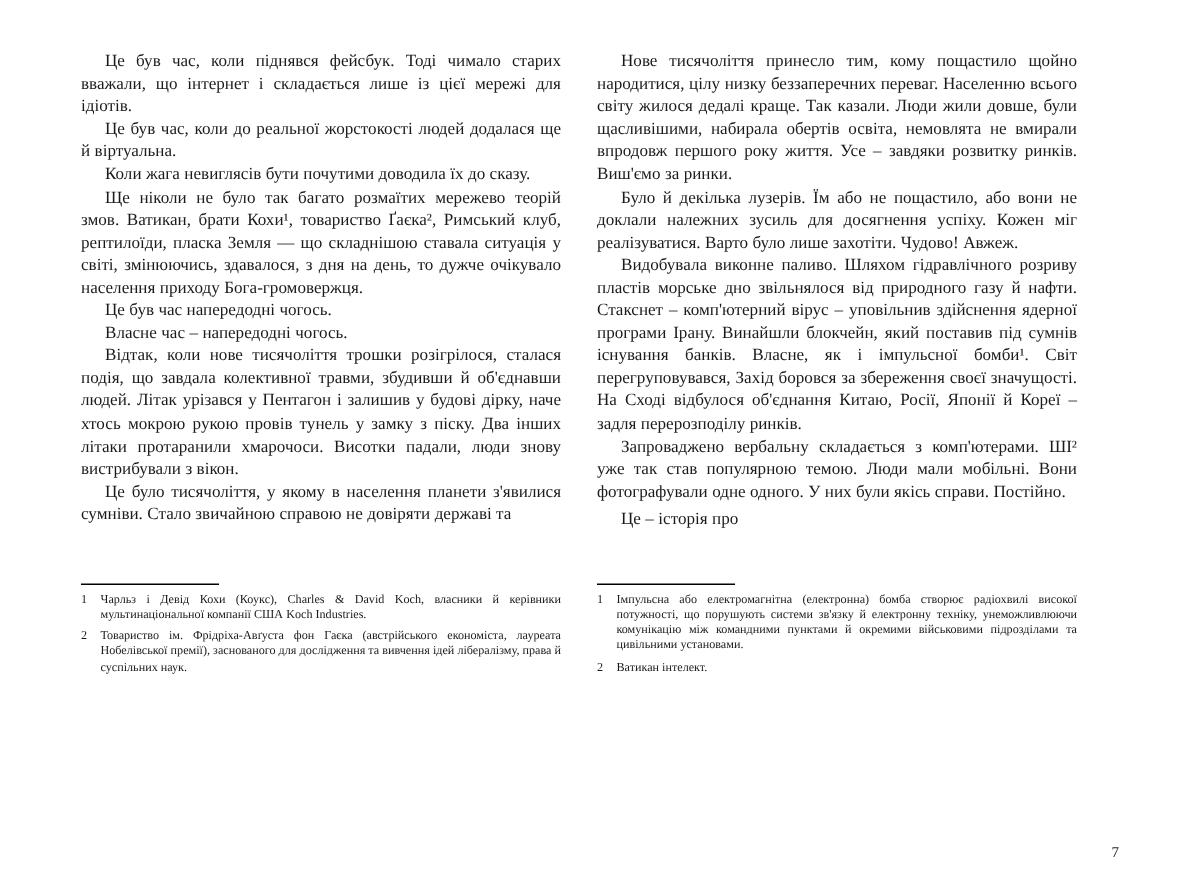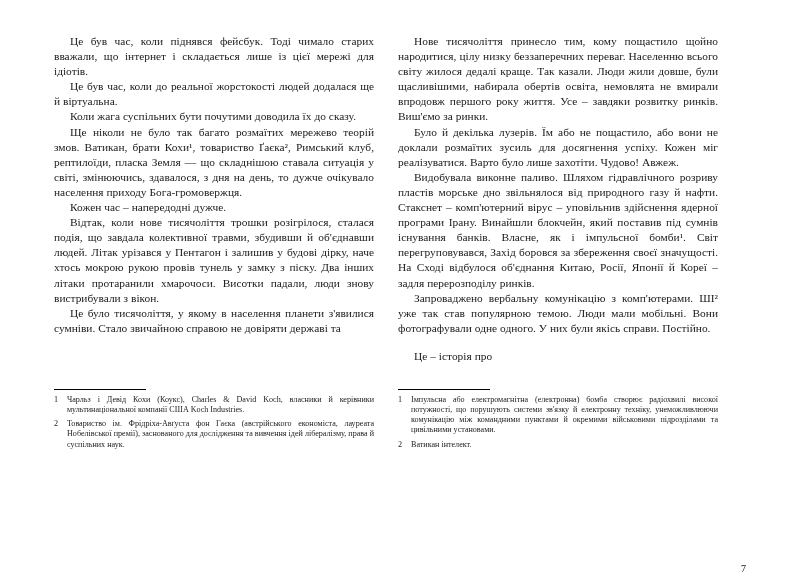--- a/index.html
+++ b/index.html
@@ -77,46 +77,47 @@
 </head>
 <body>
 
 <div class="page">
   <div class="columns">
 
     <div class="col col-left">
       <div class="body-text">
         <p>Це був час, коли піднявся фейсбук. Тоді чимало старих вважали, що інтернет і складається лише із цієї мережі для ідіотів.</p>
         <p>Це був час, коли до реальної жорстокості людей додалася ще й віртуальна.</p>
-        <p>Коли жага суспільних бути почутими доводила їх до сказу.</p>
+        <p>Коли жага невиглясів бути почутими доводила їх до сказу.</p>
         <p>Ще ніколи не було так багато розмаїтих мережево теорій змов. Ватикан, брати Кохи¹, товариство Ґаєка², Римський клуб, рептилоїди, пласка Земля — що складнішою ставала ситуація у світі, змінюючись, здавалося, з дня на день, то дужче очікувало населення приходу Бога-громовержця.</p>
-        <p>Кожен час – напередодні дужче.</p>
+        <p>Це був час напередодні чогось.</p>
+        <p>Власне час – напередодні чогось.</p>
         <p>Відтак, коли нове тисячоліття трошки розігрілося, сталася подія, що завдала колективної травми, збудивши й об'єднавши людей. Літак урізався у Пентагон і залишив у будові дірку, наче хтось мокрою рукою провів тунель у замку з піску. Два інших літаки протаранили хмарочоси. Висотки падали, люди знову вистрибували з вікон.</p>
         <p>Це було тисячоліття, у якому в населення планети з'явилися сумніви. Стало звичайною справою не довіряти державі та</p>
       </div>
       <div class="footnotes">
         <div class="fn-rule"></div>
         <div class="fn">
           <div class="fn-num">1</div>
           <div class="fn-text">Чарльз і Девід Кохи (Коукс), Charles &amp; David Koch, власники й керівники мультинаціональної компанії США Koch Industries.</div>
         </div>
         <div class="fn">
           <div class="fn-num">2</div>
           <div class="fn-text">Товариство ім. Фрідріха-Авґуста фон Гаєка (австрійського економіста, лауреата Нобелівської премії), заснованого для дослідження та вивчення ідей лібералізму, права й суспільних наук.</div>
         </div>
       </div>
     </div>
 
     <div class="col col-right">
       <div class="body-text">
         <p>Нове тисячоліття принесло тим, кому пощастило щойно народитися, цілу низку беззаперечних переваг. Населенню всього світу жилося дедалі краще. Так казали. Люди жили довше, були щасливішими, набирала обертів освіта, немовлята не вмирали впродовж першого року життя. Усе – завдяки розвитку ринків. Виш'ємо за ринки.</p>
-        <p>Було й декілька лузерів. Їм або не пощастило, або вони не доклали розмаїтих зусиль для досягнення успіху. Кожен міг реалізуватися. Варто було лише захотіти. Чудово! Авжеж.</p>
+        <p>Було й декілька лузерів. Їм або не пощастило, або вони не доклали належних зусиль для досягнення успіху. Кожен міг реалізуватися. Варто було лише захотіти. Чудово! Авжеж.</p>
         <p>Видобувала виконне паливо. Шляхом гідравлічного розриву пластів морське дно звільнялося від природного газу й нафти. Стакснет – комп'ютерний вірус – уповільнив здійснення ядерної програми Ірану. Винайшли блокчейн, який поставив під сумнів існування банків. Власне, як і імпульсної бомби¹. Світ перегруповувався, Захід боровся за збереження своєї значущості. На Сході відбулося об'єднання Китаю, Росії, Японії й Кореї – задля перерозподілу ринків.</p>
-        <p>Запроваджено вербальну комунікацію з комп'ютерами. ШІ² уже так став популярною темою. Люди мали мобільні. Вони фотографували одне одного. У них були якісь справи. Постійно.</p>
-        <p style="margin-top:13px">Це – історія про</p>
+        <p>Запроваджено вербальну складається з комп'ютерами. ШІ² уже так став популярною темою. Люди мали мобільні. Вони фотографували одне одного. У них були якісь справи. Постійно.</p>
+        <p style="margin-top:3px">Це – історія про</p>
       </div>
       <div class="footnotes">
         <div class="fn-rule"></div>
         <div class="fn">
           <div class="fn-num">1</div>
           <div class="fn-text">Імпульсна або електромагнітна (електронна) бомба створює радіохвилі високої потужності, що порушують системи зв'язку й електронну техніку, унеможливлюючи комунікацію між командними пунктами й окремими військовими підрозділами та цивільними установами.</div>
         </div>
         <div class="fn">
           <div class="fn-num">2</div>
           <div class="fn-text">Ватикан інтелект.</div>

